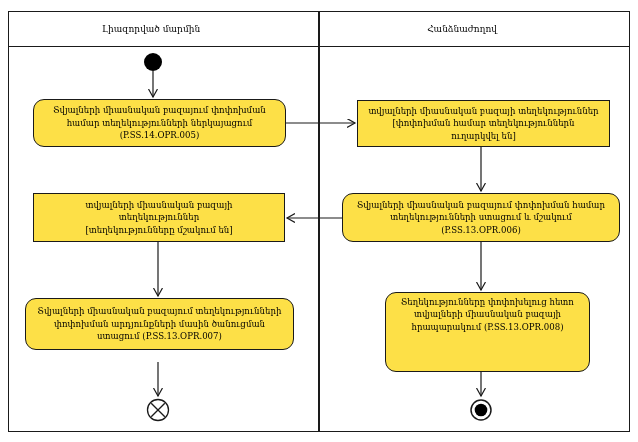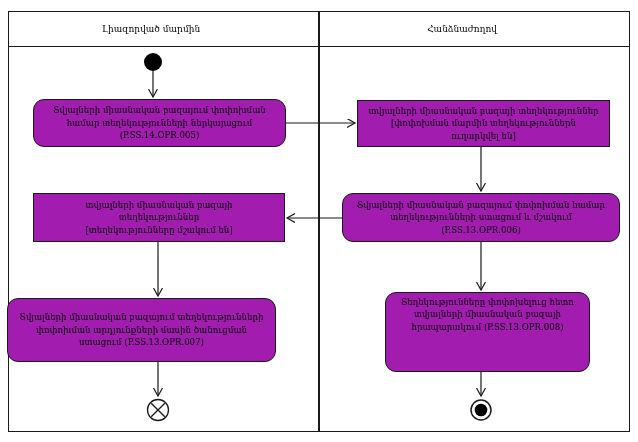--- a/index.html
+++ b/index.html
@@ -5,21 +5,21 @@
   * { margin:0; padding:0; box-sizing:border-box; }
   html,body { background:#ffffff; }
   body { font-family:"DejaVu Serif","Liberation Serif",serif; color:#000; }
   .canvas { position:relative; width:638px; height:442px; background:#fff; overflow:hidden; }
   .frame { position:absolute; left:8px; top:11px; width:622px; height:421px; border:1.5px solid #1a1a1a; }
   .lane-divider { position:absolute; left:318px; top:11px; width:1.5px; height:421px; background:#1a1a1a; }
   .header-row { position:absolute; left:8px; top:11px; width:622px; height:36px; border-bottom:1.2px solid #1a1a1a; display:flex; }
   .lane-header { display:flex; align-items:center; justify-content:center; font-size:9px; }
   .lane-header.left { width:310px; }
   .lane-header.right { width:364px; }
-  .node { position:absolute; background:#a21caf; border:1.1px solid #1a1a1a; display:flex; flex-direction:column; align-items:center; justify-content:center; text-align:center; font-size:8.6px; line-height:1.45; padding:3px 10px; z-index:2; }
+  .node { position:absolute; background:#fde047; border:1.1px solid #1a1a1a; display:flex; flex-direction:column; align-items:center; justify-content:center; text-align:center; font-size:8.6px; line-height:1.45; padding:3px 10px; z-index:2; }
   .rounded { border-radius:11px; }
   .start-node { position:absolute; left:144px; top:53px; width:18px; height:18px; background:#000; border-radius:50%; z-index:2; }
   .final-node { position:absolute; z-index:2; }
   .arrows { position:absolute; left:0; top:0; width:638px; height:442px; pointer-events:none; z-index:1; }
 </style>
 </head>
 <body>
 
 <div class="canvas">
 
@@ -36,33 +36,33 @@
   </div>
 
   <div class="start-node"></div>
 
   <div class="node rounded" style="left:33px; top:99px; width:253px; height:48px;">
     <span>Տվյալների միասնական բազայում փոփոխման համար տեղեկությունների ներկայացում (P.SS.14.OPR.005)</span>
   </div>
 
   <div class="node" style="left:357px; top:100px; width:253px; height:47px;">
     <div>տվյալների միասնական բազայի տեղեկություններ</div>
-    <div>[փոփոխման մարմին տեղեկություններն ուղարկվել են]</div>
+    <div>[փոփոխման համար տեղեկություններն ուղարկվել են]</div>
   </div>
 
   <div class="node rounded" style="left:342px; top:193px; width:278px; height:49px;">
     <span>Տվյալների միասնական բազայում փոփոխման համար տեղեկությունների ստացում և մշակում (P.SS.13.OPR.006)</span>
   </div>
 
   <div class="node" style="left:33px; top:193px; width:252px; height:49px;">
     <div>տվյալների միասնական բազայի տեղեկություններ</div>
     <div>[տեղեկությունները մշակում են]</div>
   </div>
 
-  <div class="node rounded" style="left:7px; top:298px; width:269px; height:64px;">
+  <div class="node rounded" style="left:25px; top:298px; width:269px; height:52px;">
     <span>Տվյալների միասնական բազայում տեղեկությունների փոփոխման արդյունքների մասին ծանուցման ստացում (P.SS.13.OPR.007)</span>
   </div>
 
   <div class="node rounded" style="left:385px; top:292px; width:205px; height:80px; justify-content:flex-start; ">
     <span>Տեղեկությունները փոփոխելուց հետո տվյալների միասնական բազայի հրապարակում (P.SS.13.OPR.008)</span>
   </div>
 
   <svg class="final-node" style="left:145px; top:397px;" width="26" height="26" viewBox="0 0 26 26">
     <circle cx="13" cy="13" r="10.5" fill="#fff" stroke="#1a1a1a" stroke-width="1.3"></circle>
     <line x1="6.2" y1="6.2" x2="19.8" y2="19.8" stroke="#1a1a1a" stroke-width="1.3"></line>

